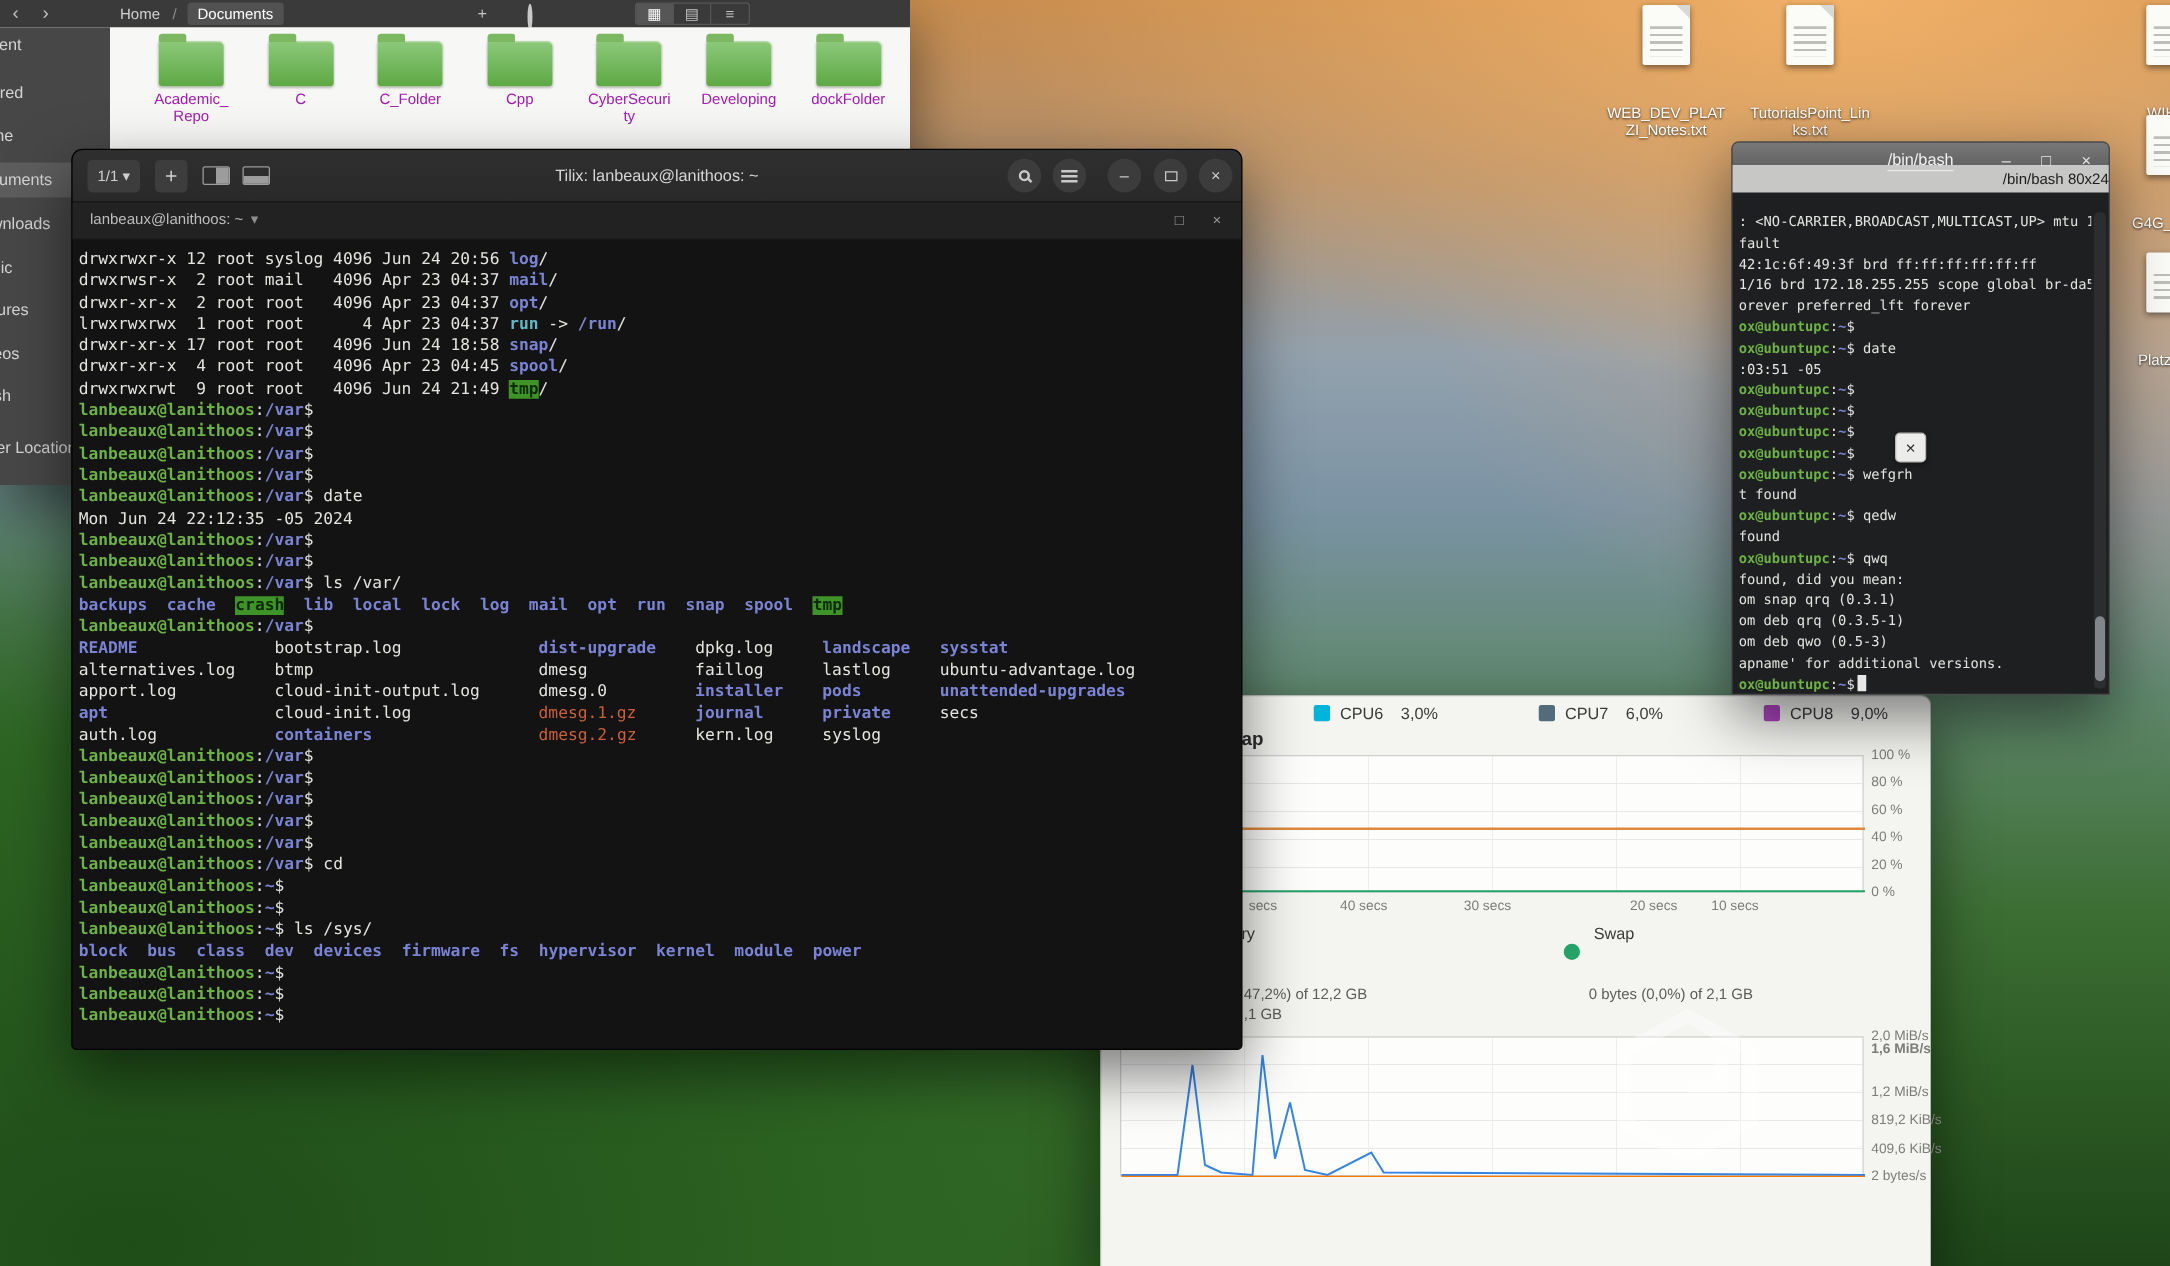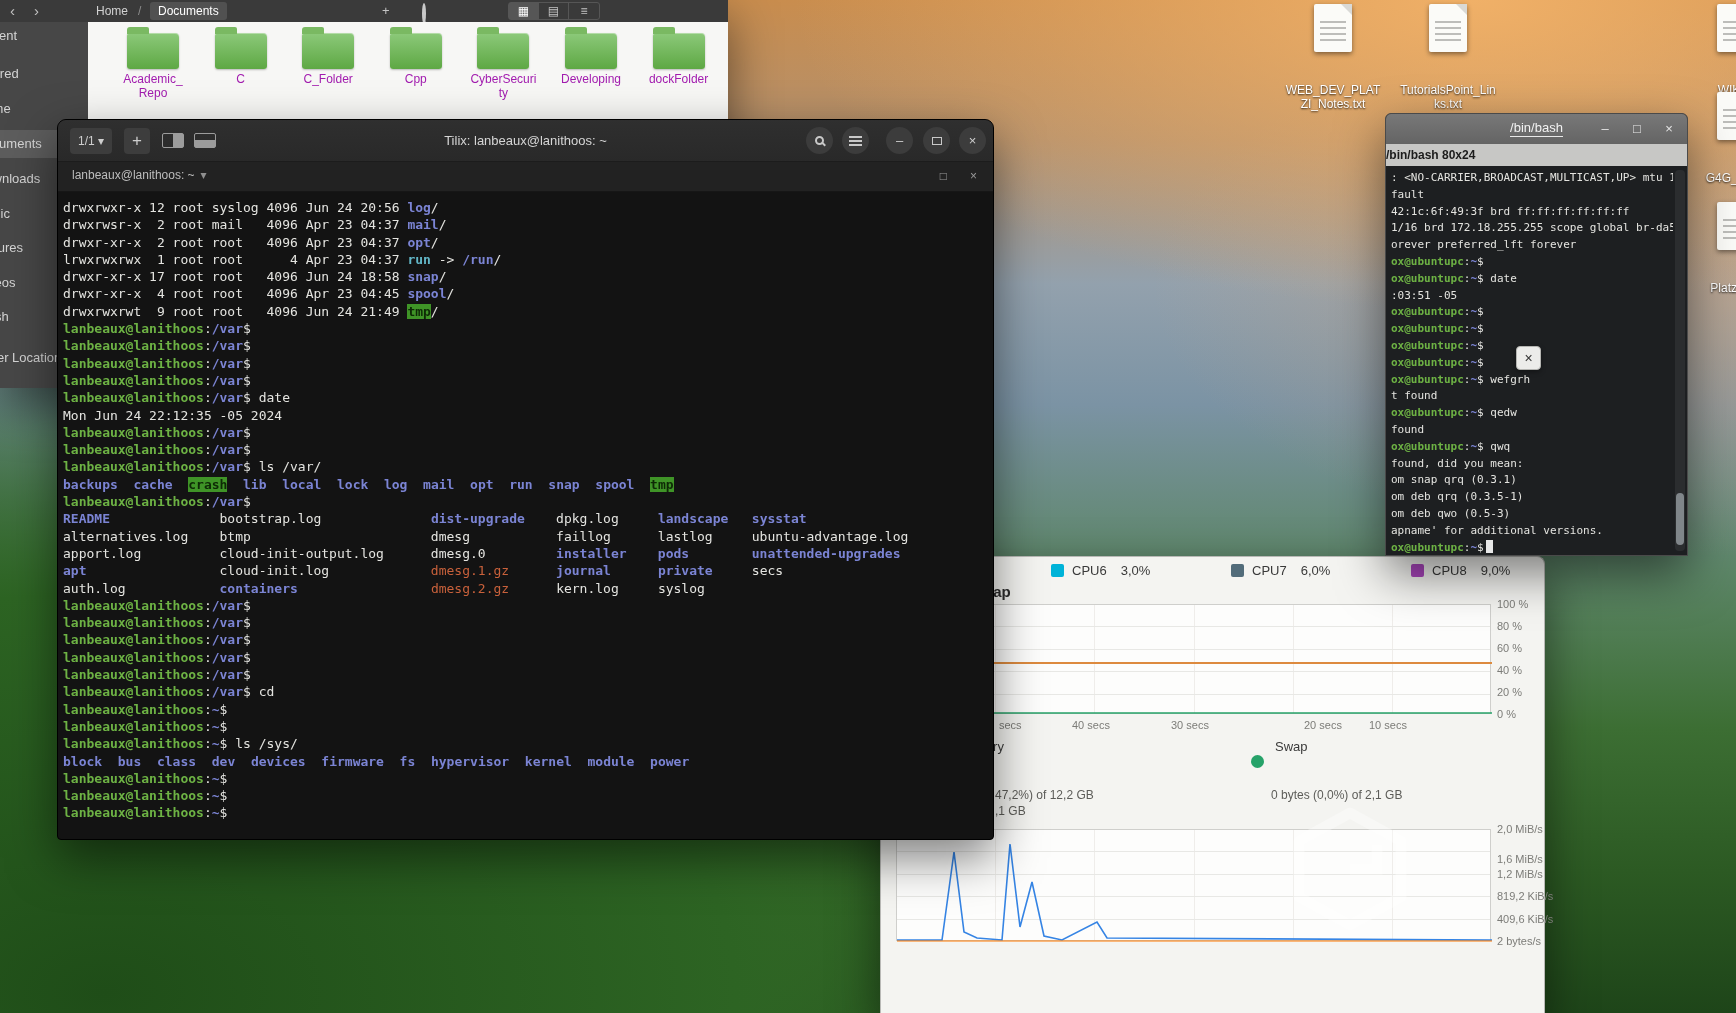--- a/index.html
+++ b/index.html
@@ -63,25 +63,25 @@
       repeating-linear-gradient(to right, transparent 0 98.2px, #efedeA 98.2px 99.2px); }
   #chart-mem { top:47px; height:110px; }
   #chart-net { top:272px; height:112px; }
   .ax-label { position:absolute; font-size:11px; color:#7c7c78; white-space:nowrap; }
   .sm-text { position:absolute; font-size:13px; color:#3a3a3a; white-space:nowrap; }
   .sm-sub  { position:absolute; font-size:12px; color:#5c5c58; white-space:nowrap;margin-top:32px; }
   .swap-circle { position:absolute; left:370px; top:198px; width:13px; height:13px; border-radius:50%; }
 
   
   #bashwin { left:1385px; top:113px; width:303px; height:443px; z-index:12; background:#1d1f21; border:1px solid #4a4a4a; border-radius:6px 6px 0 0; }
-  .bash-titlebar { position:relative; height:30px; background:linear-gradient(#787878,#646464); border-radius:5px 5px 0 0; }
+  .bash-titlebar { position:relative; height:18px; background:linear-gradient(#787878,#646464); border-radius:5px 5px 0 0; }
   .bash-title { position:absolute; left:0; right:0; top:6px; text-align:center; color:#f2f2f2; font-size:13px; }
   .bash-title span { border-bottom:1px solid #e9e9e9; padding-bottom:1px; }
   .bash-btn { position:absolute; top:5px; color:#e6e6e6; font-size:13px; line-height:20px; width:20px; text-align:center; }
-  .bash-sizebar { height:22px; background:#c7c7c5; color:#1c1c1c; font-size:12px; line-height:22px; text-align:left;font-weight:bold; }
+  .bash-sizebar { height:22px; background:#c7c7c5; color:#1c1c1c; font-size:12px; line-height:22px; text-align:right; }
   #term2 { position:absolute; left:0; right:14px; top:52px; bottom:0; padding:4px 0 0 5px; overflow:hidden;
            font-family:"DejaVu Sans Mono", monospace; font-size:11px; }
   #term2 .tline { line-height:16.8px; }
   .bash-scroll { position:absolute; right:2px; top:56px; bottom:4px; width:10px; background:#2b2d2f; border-radius:4px; }
   .bash-thumb { position:absolute; left:1px; right:1px; bottom:6px; height:52px; background:#80868a; border-radius:4px; }
 
   
   #tilix { left:57px; top:119px; width:937px; height:721px; z-index:20; background:#131313; border-radius:9px 9px 4px 4px; border:1px solid #000; }
   .tx-titlebar { position:relative; height:42px; background:linear-gradient(#2f2f2f,#292929); border-radius:8px 8px 0 0; border-bottom:1px solid #1c1c1c; }
   .tx-session { position:absolute; left:12px; top:8px; height:26px; background:#3d3d3d; border-radius:4px; color:#cfcfcf; font-size:12px; line-height:26px; padding:0 8px; }
@@ -246,21 +246,21 @@
   <div class="sm-sub" style="left:390px;top:199px">0 bytes (0,0%) of 2,1 GB</div>
 
   <div id="chart-net" class="chart">
     <svg width="595" height="112">
       <polyline points="0,110 45,110 57,22 67,102 80,108 105,110 113,14 123,97 135,52 147,106 165,110 200,92 210,108 595,110" fill="none" stroke="#3584e4" stroke-width="1.6"></polyline>
       <line x1="0" y1="111" x2="595" y2="111" stroke="#ff7800" stroke-width="1"></line>
     </svg>
   </div>
   <div id="net-ylabels">
       <div class="ax-label" style="left: 616px; top: 266px;">2,0 MiB/s</div>
-      <div class="ax-label" style="left: 616px; top: 296px;">1,6 MiB/s</div>
+      <div class="ax-label" style="left: 616px; top: 276px; font-weight: bold;">1,6 MiB/s</div>
       <div class="ax-label" style="left: 616px; top: 311px;">1,2 MiB/s</div>
       <div class="ax-label" style="left: 616px; top: 333px;">819,2 KiB/s</div>
       <div class="ax-label" style="left: 616px; top: 356px;">409,6 KiB/s</div>
       <div class="ax-label" style="left: 616px; top: 378px;">2 bytes/s</div>
     </div>
 </div>
 
 <div id="bashwin" class="window">
   <div class="bash-titlebar">
     <div class="bash-title"><span>/bin/bash</span></div>

